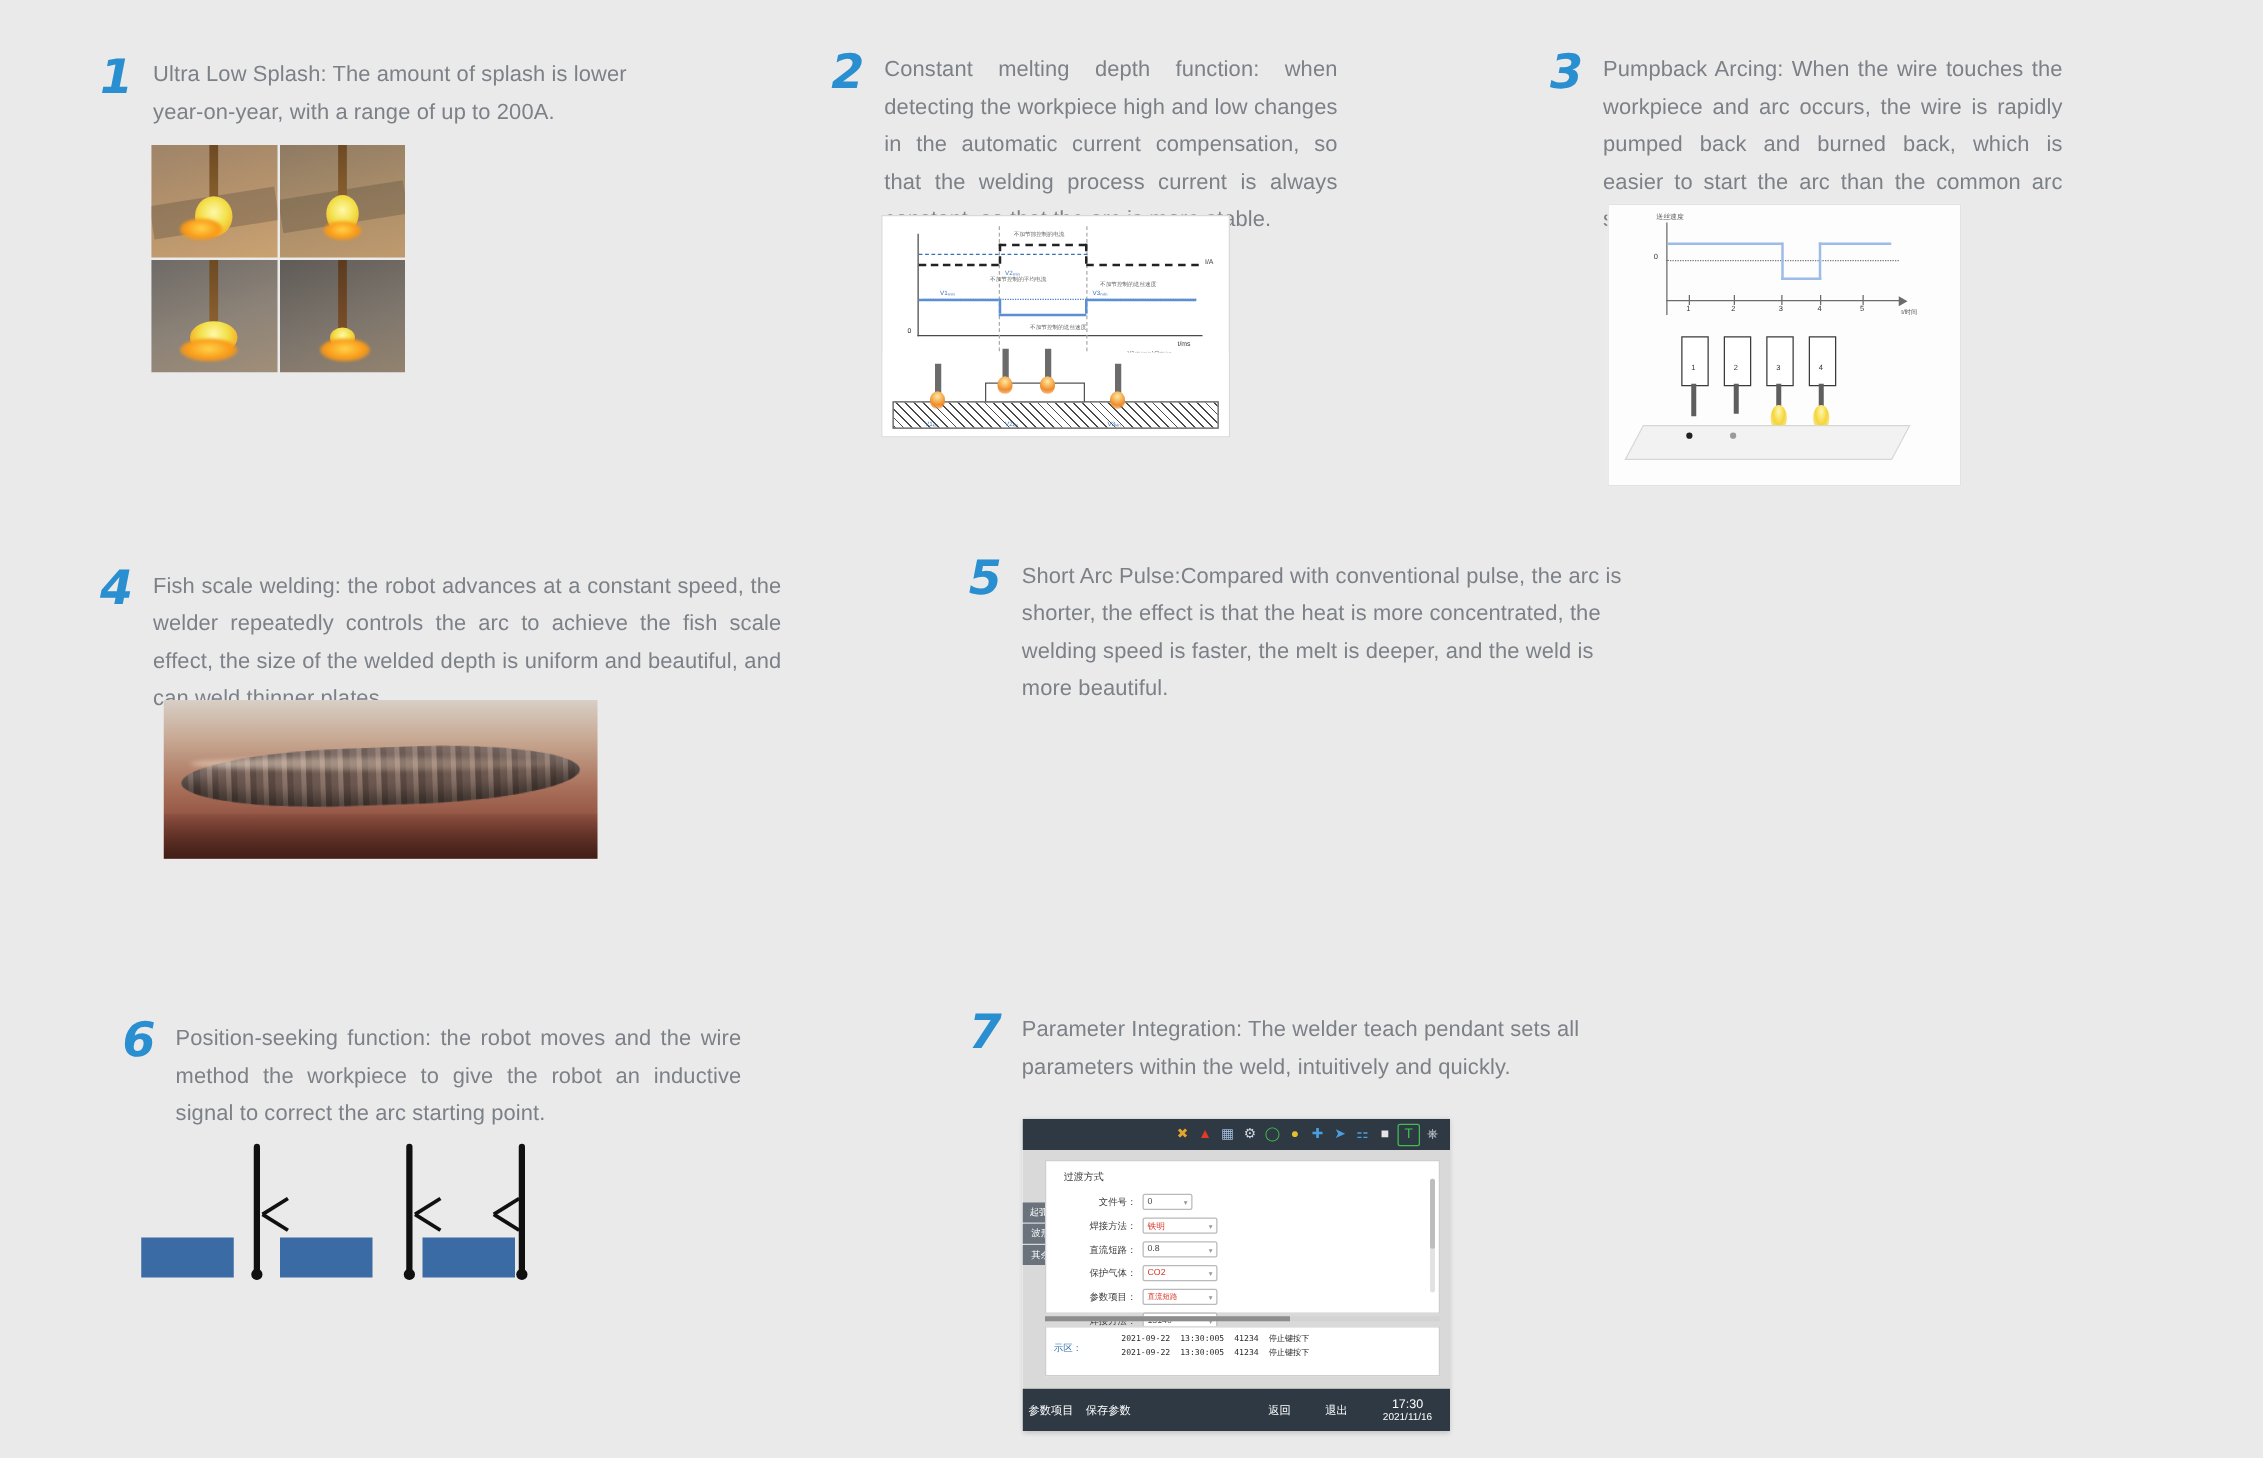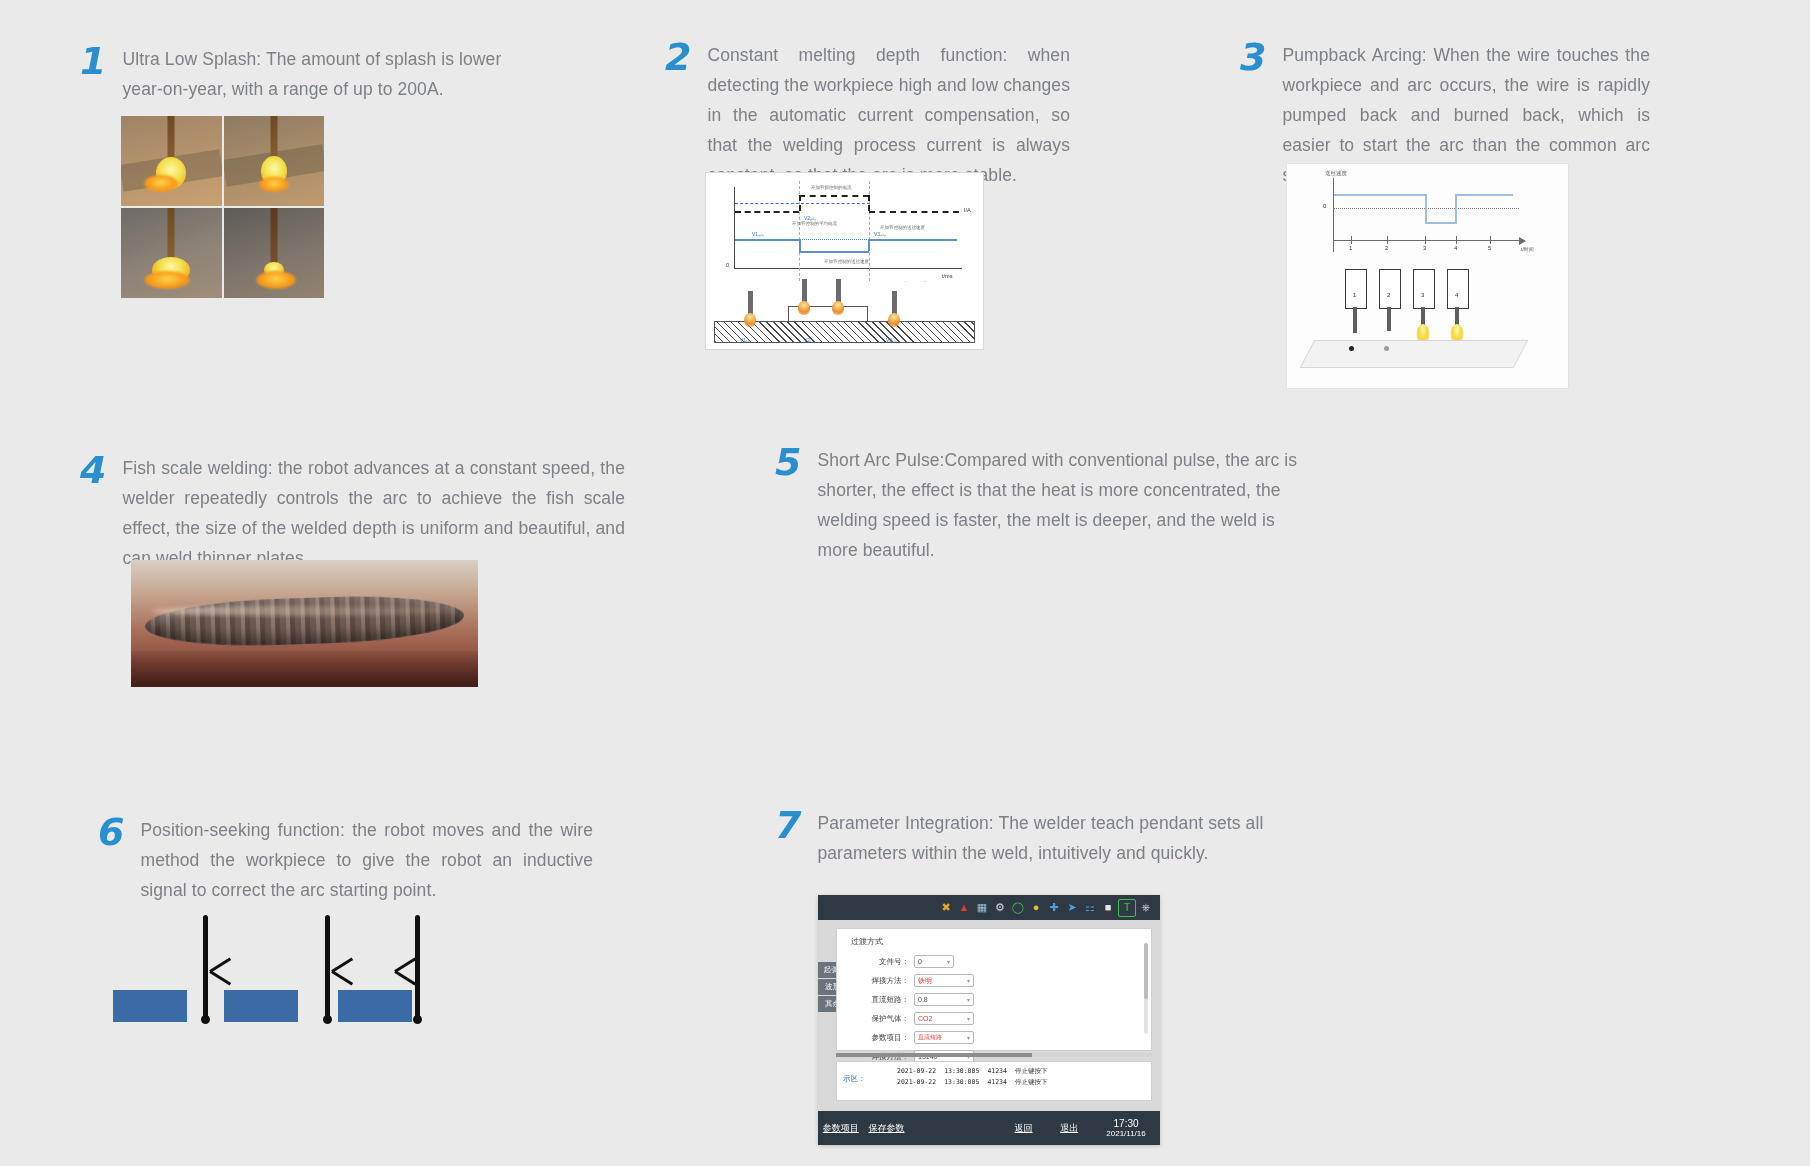--- a/index.html
+++ b/index.html
@@ -148,21 +148,21 @@
   .pd-hthumb{position:absolute;left:0;top:0;bottom:0;width:62%;background:#8d8d8d;}
   .pd-tabs{position:absolute;left:0;top:42px;width:44px;}
   .pd-tab{background:#6a727c;color:#fff;font-size:7.5px;padding:3px 3px;margin-bottom:1px;
     text-align:center;white-space:nowrap;}
   .pd-log{position:absolute;left:18px;right:8px;bottom:10px;height:40px;background:#fff;border:1px solid #cfcfcf;
     font-size:7px;color:#2a2a2a;padding:4px 0 0 0;box-sizing:border-box;}
   .pd-logrow{display:flex;gap:8px;padding:1px 4px 1px 60px;white-space:nowrap;font-family:"DejaVu Sans Mono",monospace;font-size:6.5px;}
   .pd-logkey{position:absolute;left:6px;font-size:7.5px;color:#2d6fb0;}
   .pd-bottom{position:absolute;left:0;right:0;bottom:0;height:34px;background:#2f3944;color:#fff;
     display:flex;align-items:center;font-size:9px;}
-  .pd-bcell{flex:1;text-align:center;white-space:nowrap;text-decoration:underline;}
+  .pd-bcell{flex:1;text-align:center;white-space:nowrap;}
   .pd-time{width:68px;text-align:center;line-height:1.15;font-size:8px;}
   .pd-time b{font-size:10px;font-weight:normal;display:block;}
   .cjk{font-family:"DejaVu Sans", sans-serif;}
 </style>
 </head>
 <body>
 
 <div class="page">
 
   <div class="feature" style="left:80px;top:44px;width:450px;">

